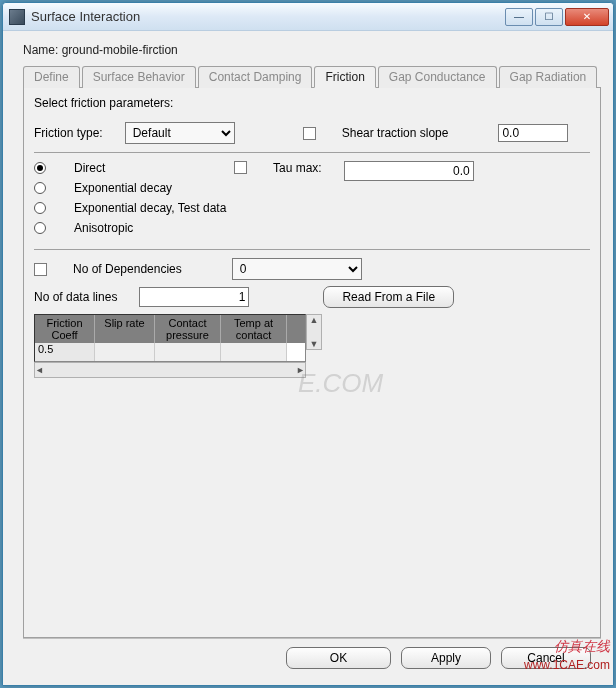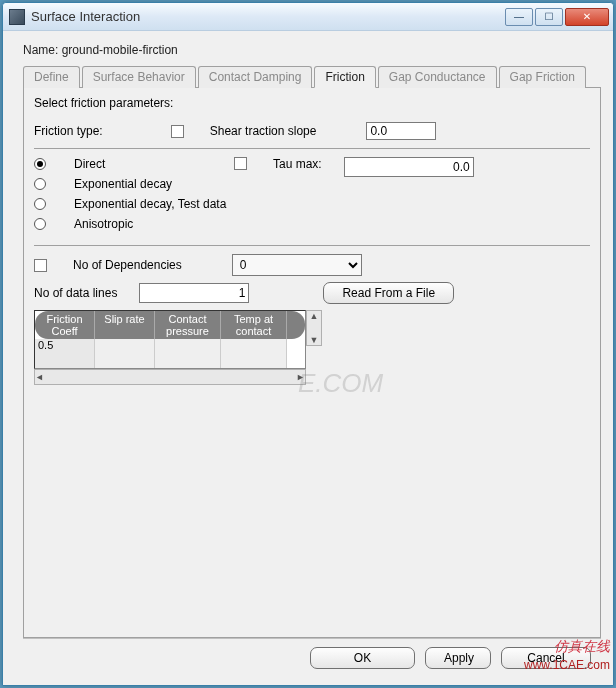--- a/index.html
+++ b/index.html
@@ -116,24 +116,24 @@
   }
   .table-wrap {
     display:flex;
     align-items:flex-start;
     margin-top:6px;
   }
   .table {
     border: 1px inset #888;
     background:#fff;
   }
-  .thead { display:flex; background:#808080; color:#ffffff;border-radius:13px;}
+  .thead { display:flex; background:#808080; color:#000000;}
   .th { border-right:1px solid #aaa; padding:2px 4px; text-align:center;font-size:11px;}
   .tbody { display:flex; }
-  .td { border-right:1px solid #ccc; height:29px; padding:0 3px; font-size:11px; background:#efefef;}
+  .td { border-right:1px solid #ccc; height:18px; padding:0 3px; font-size:11px; background:#efefef;}
   .td:first-child{background:#e8e8e8;}
   .scroll-v {
     width:16px;height:36px;background:#e8e8e8;border:1px solid #b0b0b0;
     display:flex;flex-direction:column;justify-content:space-between;align-items:center;
     margin-left:0;
   }
   .scroll-h {
     height:16px;width:272px;background:#e8e8e8;border:1px solid #b0b0b0;
     display:flex;justify-content:space-between;align-items:center;
   }
@@ -178,30 +178,33 @@
       <span>Name:</span>
       <span>ground-mobile-firction</span>
     </div>
 
     <div class="tabs">
       <div class="tab"><span>Define</span></div>
       <div class="tab"><span>Surface Behavior</span></div>
       <div class="tab"><span>Contact Damping</span></div>
       <div class="tab active"><span>Friction</span></div>
       <div class="tab"><span>Gap Conductance</span></div>
-      <div class="tab"><span>Gap Friction</span></div>
+      <div class="tab"><span>Gap Radiation</span></div>
     </div>
 
     <div class="tabbody">
       <div class="ghost-text" style="top:280px;left:274px;">E.COM</div>
 
       <div style="margin-bottom:12px;">Select friction parameters:</div>
 
       <div class="row">
         <span>Friction type:</span>
+        <select style="width:110px;">
+          <option>Default</option>
+        </select>
         <span style="width:24px;"></span>
         <span class="cb"></span>
         <span>Shear traction slope</span>
         <span style="width:6px;"></span>
         <input type="text" style="width: 70px; height: 18px;" value="0.0">
       </div>
 
       <hr class="sep">
 
       <div style="display:flex;">
@@ -272,20 +275,20 @@
         <div class="scroll-v">
           <span class="arrow">▲</span>
           <span class="arrow">▼</span>
         </div>
       </div>
 
     </div>
 
     <div class="dialog-btns">
       <button class="btn" style="width:105px;">OK</button>
-      <button class="btn" style="width:66px;">Apply</button>
+      <button class="btn" style="width:90px;">Apply</button>
       <button class="btn" style="width:90px;">Cancel</button>
     </div>
   </div>
 </div>
 
 <div class="watermark">仿真在线</div>
 <div class="watermark-sub">www.1CAE.com</div>
 
 </body></html>

